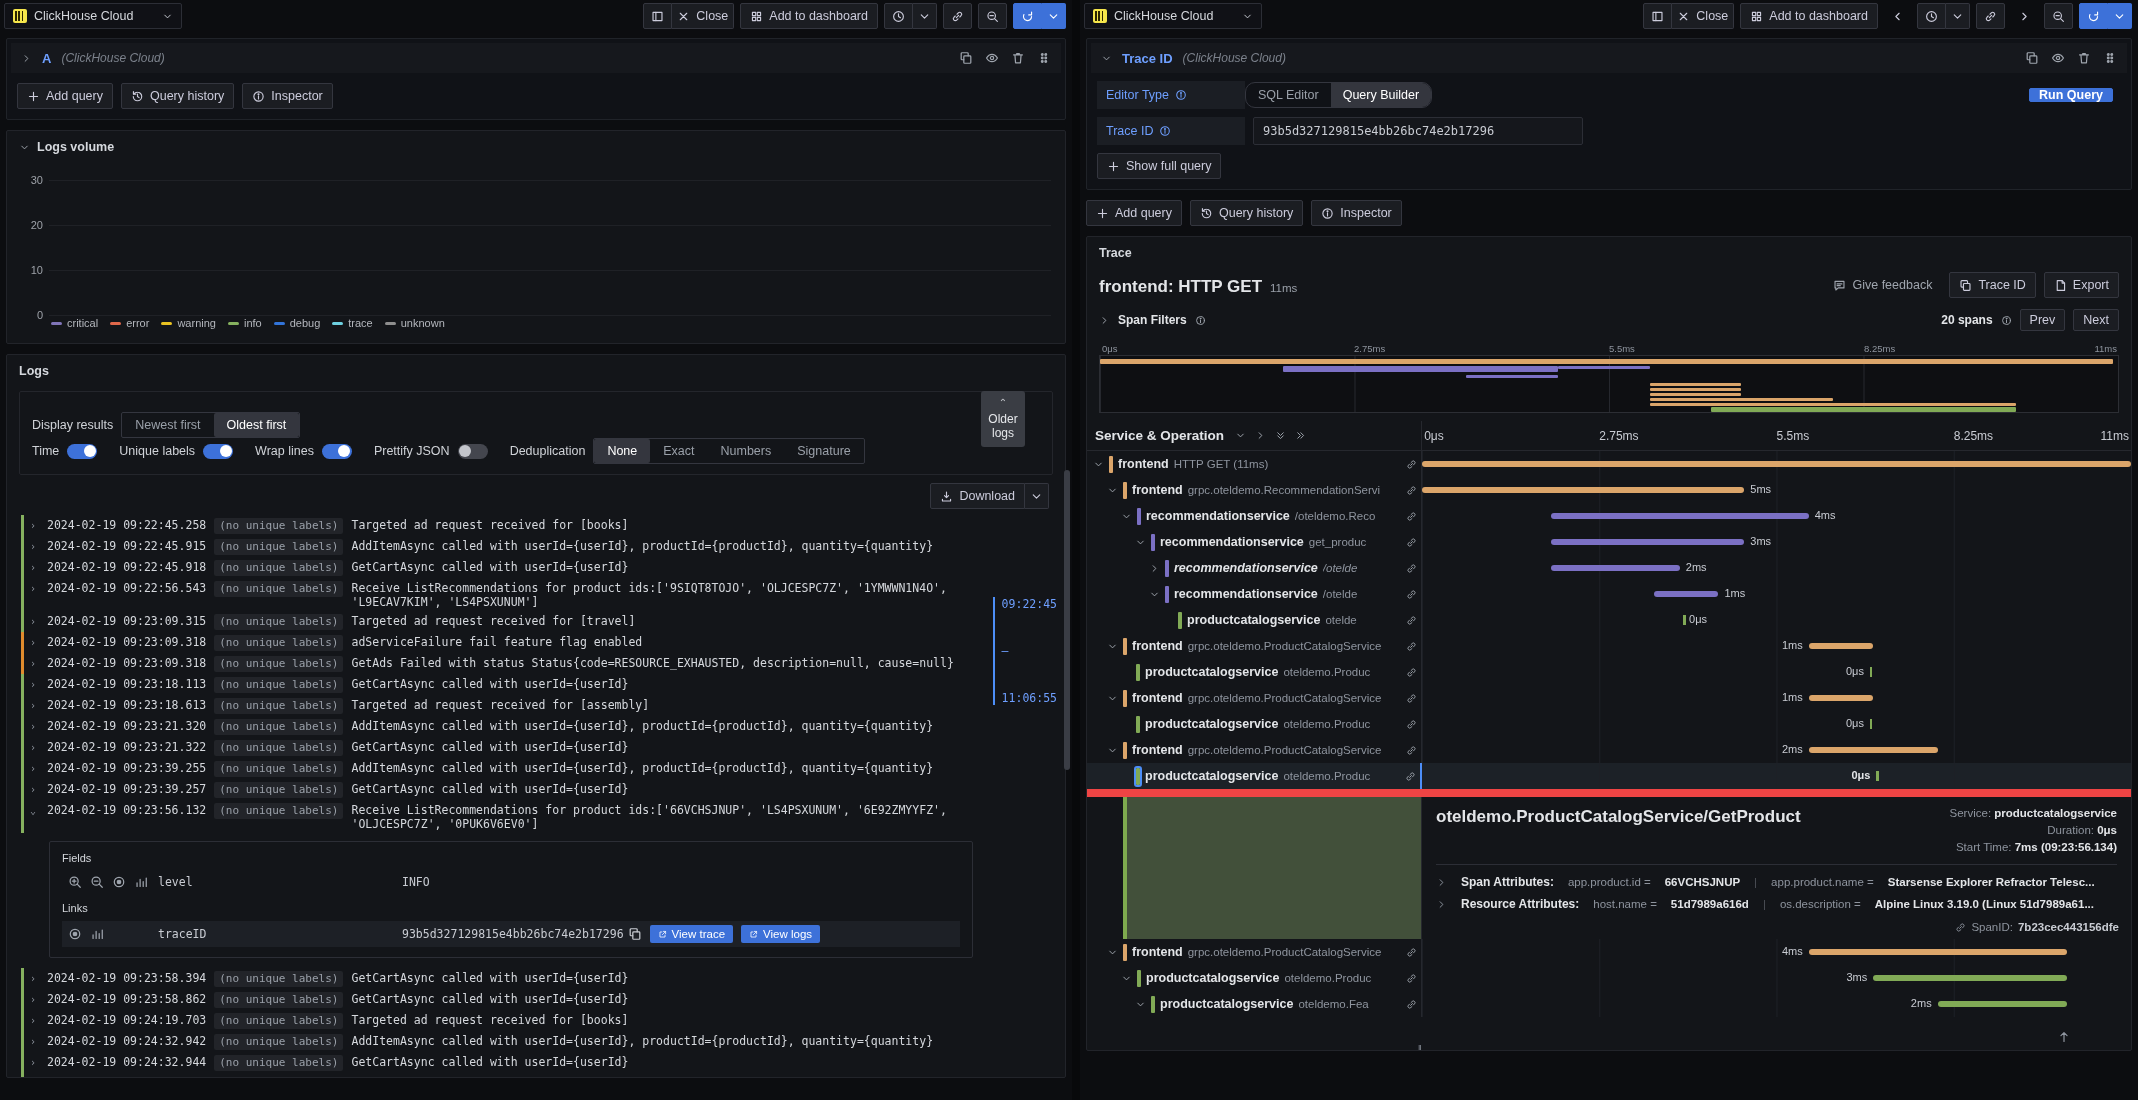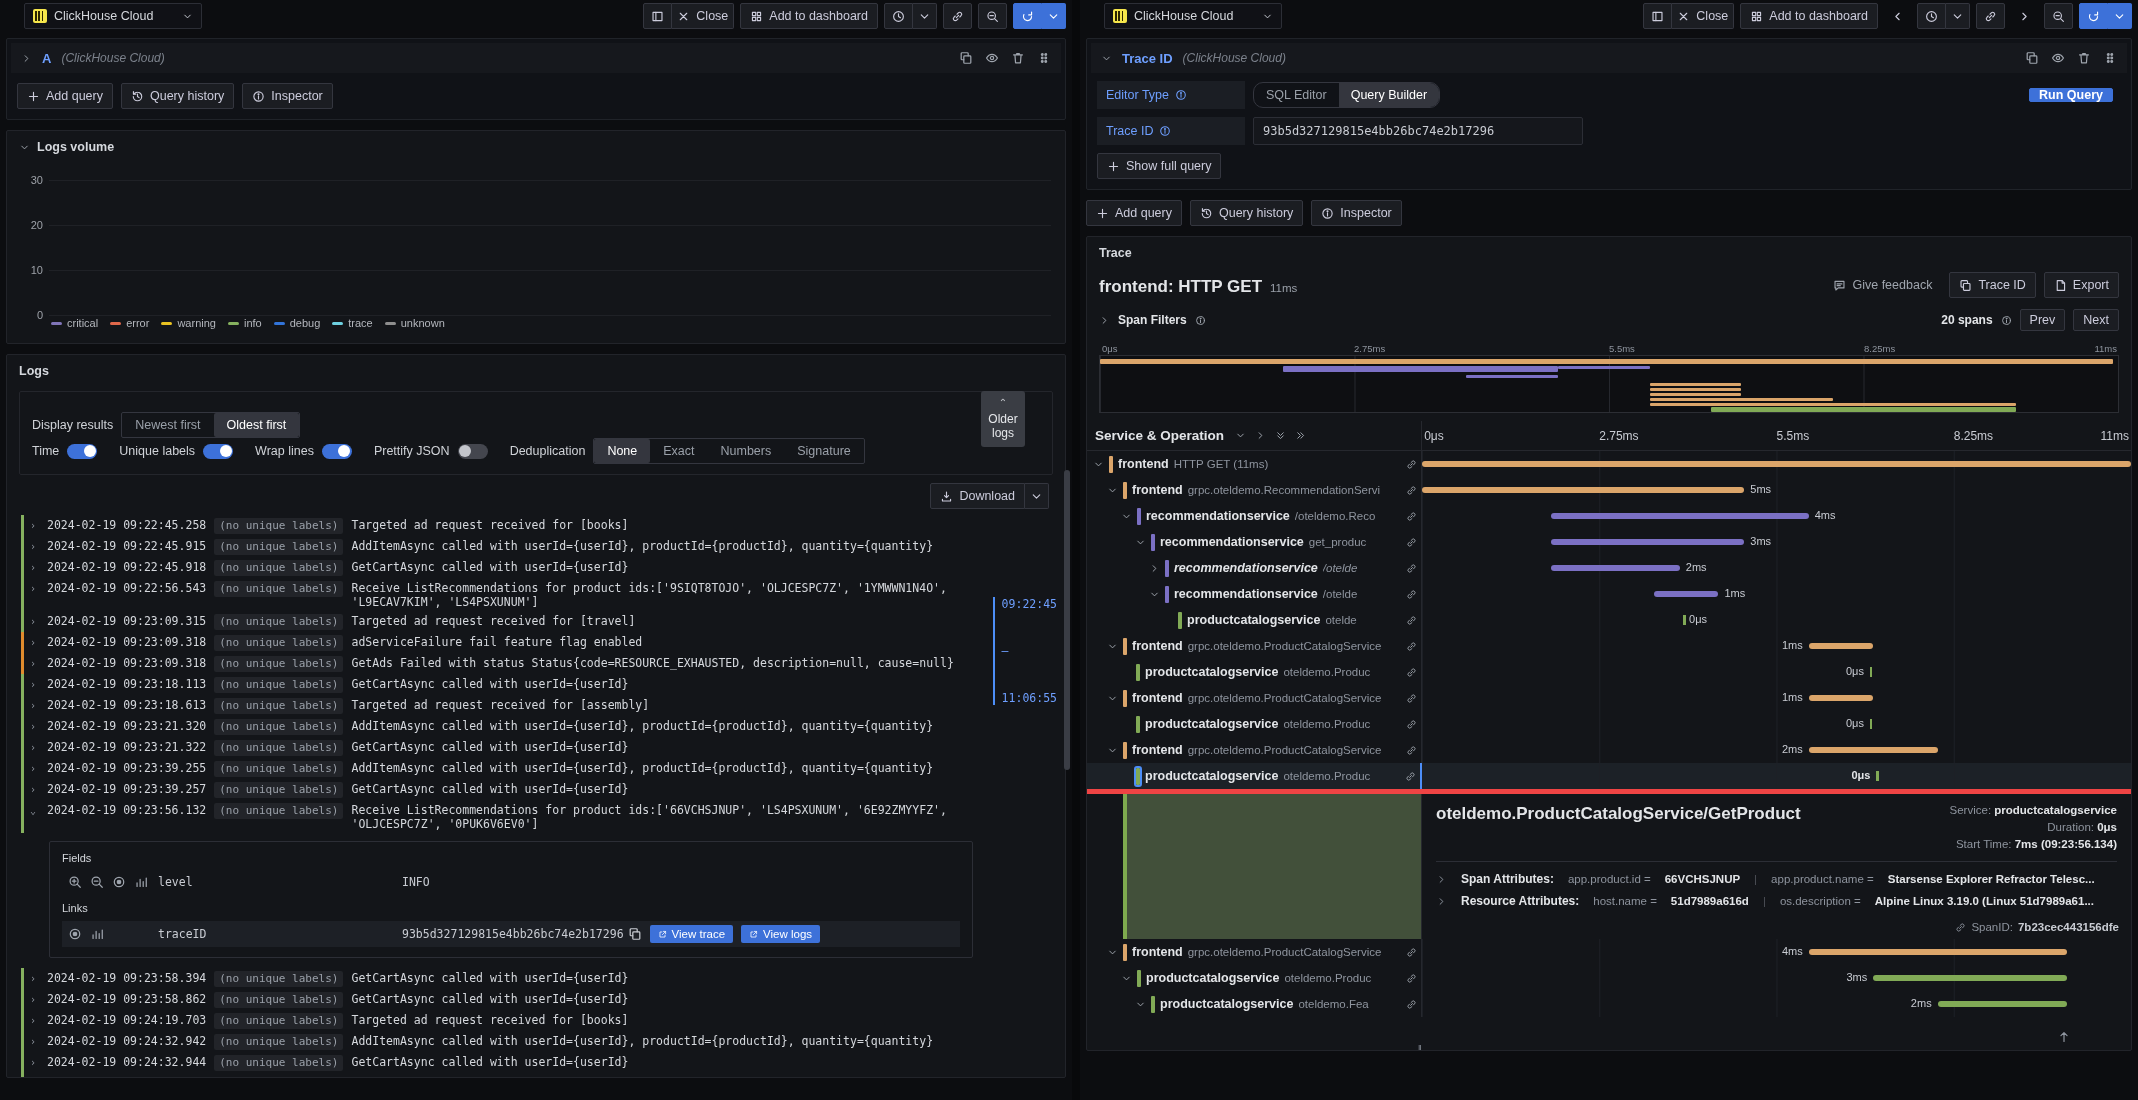--- a/index.html
+++ b/index.html
@@ -17,21 +17,21 @@
   .ic.xs { width:9px; height:9px; }
 
   
   .pane { position:absolute; top:0; height:1100px; }
   #pane-left  { left:0;    width:1072px; }
   #pane-right { left:1080px; width:1058px; }
   .pane-divider { position:absolute; top:0; left:1072px; width:8px; height:1100px; background:#08090b; }
   .lscroll { position:absolute; top:470px; left:1064px; width:6px; height:300px; background:#3a3d45; border-radius:3px; }
 
   
-  .toolbar { height:32px; display:flex; align-items:center; justify-content:space-between; padding:2px 6px 2px 24px; }
+  .toolbar { height:32px; display:flex; align-items:center; justify-content:space-between; padding:2px 6px 2px 4px; }
   .tb-right { display:flex; align-items:center; gap:6px; }
   .ds-picker { display:flex; align-items:center; gap:7px; width:178px; height:26px;
     background:#101116; border:1px solid #2c2e36; border-radius:2px; padding:0 8px; cursor:pointer; }
   .ds-logo { width:14px; height:14px; background:#f6e64b; border-radius:2px; flex:none; position:relative; }
   .ds-logo::before { content:""; position:absolute; left:2px; top:2px; width:10px; height:10px;
     background:repeating-linear-gradient(to right,#2b2500 0 1.6px,transparent 1.6px 3.4px); }
   .ds-name { flex:1; color:#d5d8dd; font-size:12.5px; white-space:nowrap; overflow:hidden; }
   .btn { display:inline-flex; align-items:center; gap:6px; height:26px; padding:0 9px;
     background:#1b1d22; border:1px solid #34363f; border-radius:2px; color:#ccccdc;
     font-size:12.5px; cursor:pointer; white-space:nowrap; }
@@ -47,21 +47,21 @@
   .qpanel { margin:6px 6px 0 6px; background:#101217; border:1px solid #202329; border-radius:2px; padding:4px; }
   .qrow-head { display:flex; align-items:center; gap:10px; height:30px; background:#16181d; padding:0 10px; }
   .qrow-head .ref { color:#6e9fff; font-weight:bold; font-size:13px; }
   .qrow-head .hint { color:#7b818b; font-style:italic; }
   .qhead-icons { margin-left:auto; display:flex; gap:12px; color:#9fa5ae; align-items:center; }
   .qbody { padding:8px 6px 4px 6px; }
   .frow { display:flex; align-items:center; margin-bottom:8px; }
   .flabel { display:flex; align-items:center; gap:6px; width:148px; height:28px; padding:0 9px;
     background:#1b1e24; color:#6e9fff; font-size:12.5px; }
   .flabel .ic { width:12px; height:12px; color:#6e9fff; }
-  .seg { display:inline-flex; border:1px solid #34363f; border-radius:10px; overflow:hidden; margin-left:8px; }
+  .seg { display:inline-flex; border:1px solid #34363f; border-radius:10px; overflow:hidden; margin-left:0; }
   .seg .opt { padding:5px 12px; color:#9aa0a9; cursor:pointer; font-size:12.5px; }
   .seg .opt.active { background:#34363e; color:#fff; }
   .tinput { margin-left:8px; width:330px; height:28px; background:#15171c; border:1px solid #2c2e36;
     border-radius:2px; color:#c9ccd3; padding:0 9px; font-size:12px; }
   .qbtns { display:flex; gap:8px; margin:10px 6px 6px 6px; }
   .run-btn { position:absolute; right:18px; }
 
   
   .panel { margin:10px 6px 0 6px; background:#131519; border:1px solid #22242a; border-radius:2px; }
   .panel-head { display:flex; align-items:center; gap:7px; padding:9px 12px; color:#d5d8dd; font-weight:bold; font-size:12.5px; }
@@ -149,21 +149,21 @@
   .svc { color:#e3e5e8; font-weight:bold; font-size:12.5px; }
   .op { color:#8e949e; font-size:11.5px; overflow:hidden; flex:1; }
   .it { font-style:italic; }
   .lnk { color:#9fa5ae; margin-right:4px; }
   .stl { position:relative; flex:1; background-image:linear-gradient(to right,#1d2026 1px,transparent 1px); background-size:25% 100%; }
   .sbar { position:absolute; top:10px; height:6px; border-radius:3px; }
   .stick { position:absolute; top:8px; width:2.5px; height:10px; }
   .slab { position:absolute; top:6px; color:#c9ccd3; font-size:11px; white-space:nowrap; }
   .slab.bold { font-weight:bold; color:#e3e5e8; }
 
-  .span-detail { display:flex; border-top:5px solid #ef4444; height:150px; }
+  .span-detail { display:flex; border-top:8px solid #ef4444; height:150px; }
   .sd-band { width:335px; flex:none; position:relative; border-right:1px solid #26282e; }
   .sd-band .fill { position:absolute; left:36px; right:0; top:0; bottom:0; background:#42503a; border-left:4px solid #7eaa4e; }
   .sd-content { flex:1; padding:8px 14px 6px 14px; position:relative; }
   .sd-top { display:flex; justify-content:space-between; }
   .sd-title { color:#e3e5e8; font-size:17px; font-weight:bold; padding-top:2px; }
   .sd-meta { text-align:right; color:#8e949e; font-size:11.5px; line-height:17px; }
   .sd-meta b { color:#e3e5e8; }
   .sd-div { border-top:1px solid #2c2e36; margin:8px 0 6px 0; }
   .attr-line { display:flex; align-items:center; gap:14px; padding:4px 0; font-size:11.5px; color:#8e949e; }
   .attr-line .hd { color:#e3e5e8; font-weight:bold; font-size:12px; }

